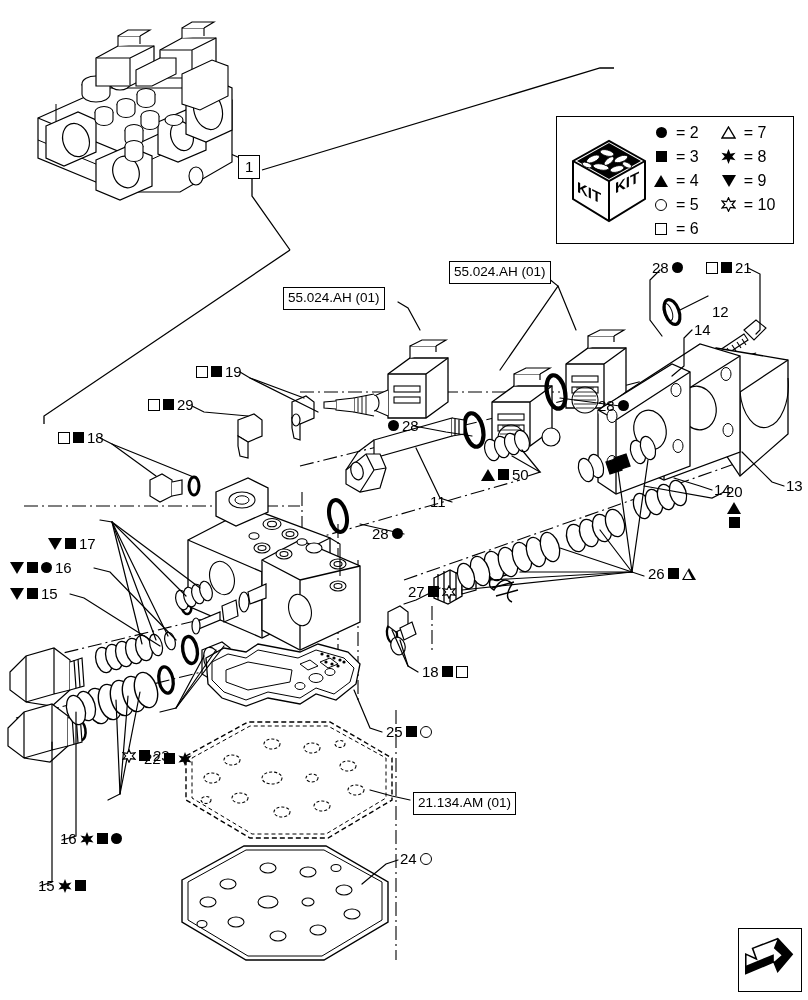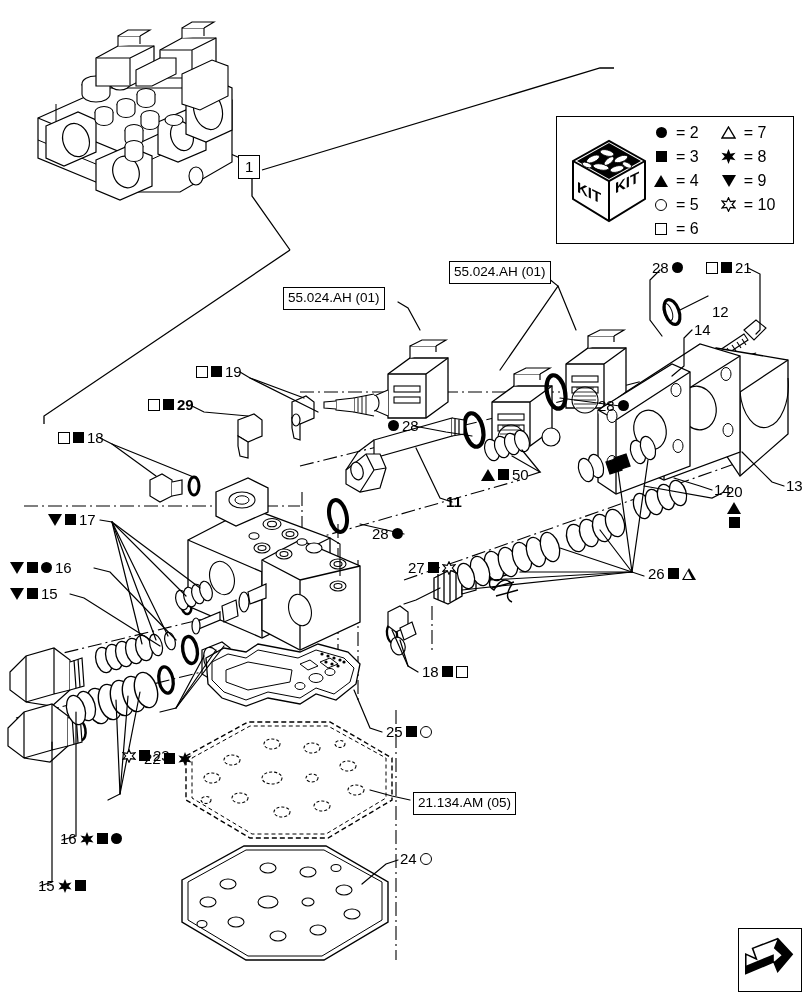--- a/index.html
+++ b/index.html
@@ -547,21 +547,21 @@
 
       <path d="M548,278 L558,286 L500,370"></path>
       <path d="M558,286 L576,330"></path>
     </g>
   </svg>
 
   <div class="idbox" style="left:238px;top:155px;">1</div>
 
   <div class="refbox" style="left:283px;top:287px;">55.024.AH (01)</div>
   <div class="refbox" style="left:449px;top:261px;">55.024.AH (01)</div>
-  <div class="refbox" style="left:413px;top:792px;">21.134.AM (05)</div>
+  <div class="refbox" style="left:413px;top:792px;">21.134.AM (01)</div>
 
   <div id="legend">
     <svg class="kit" viewBox="0 0 84 88">
       <path d="M6,26 L42,6 L78,26 L78,64 L42,86 L6,64 Z" fill="#fff" stroke="#000" stroke-width="2"></path>
       <path d="M6,26 L42,46 L78,26 M42,46 L42,86" fill="none" stroke="#000" stroke-width="2"></path>
 
       <path d="M10,26 L42,8 L74,26 L42,44 Z" fill="#000"></path>
       <g fill="#fff" stroke="#000" stroke-width="0.8">
         <ellipse cx="26" cy="24" rx="7" ry="3" transform="rotate(-25 26 24)"></ellipse>
         <ellipse cx="40" cy="18" rx="7" ry="3" transform="rotate(15 40 18)"></ellipse>
@@ -647,33 +647,33 @@
       </div>
     </div>
   </div>
 
   <div class="lbl" style="left:196px;top:364px;">
     <span class="sym hs"></span>
     <span class="sym fs"></span>
     <span class="num">19</span>
   </div>
 
-  <div class="lbl" style="left:148px;top:397px;font-weight:bold;">
+  <div class="lbl" style="left:148px;top:397px;">
     <span class="sym hs"></span>
     <span class="sym fs"></span>
     <span class="num">29</span>
   </div>
 
   <div class="lbl" style="left:58px;top:430px;">
     <span class="sym hs"></span>
     <span class="sym fs"></span>
     <span class="num">18</span>
   </div>
 
-  <div class="lbl" style="left:48px;top:512px;">
+  <div class="lbl" style="left:48px;top:536px;">
     <span class="sym fd"></span>
     <span class="sym fs"></span>
     <span class="num">17</span>
   </div>
 
   <div class="lbl" style="left:10px;top:560px;">
     <span class="sym fd"></span>
     <span class="sym fs"></span>
     <span class="sym fc"></span>
     <span class="num">16</span>
@@ -767,37 +767,37 @@
   <div class="lbl" style="left:714px;top:482px;">
     <span class="num">14</span>
   </div>
 
   <div class="lbl" style="left:726px;top:484px;flex-direction:column;">
     <span class="num">20</span>
     <span class="sym ft"></span>
     <span class="sym fs"></span>
   </div>
 
-  <div class="lbl" style="left:446px;top:494px;font-weight:bold;">
+  <div class="lbl" style="left:430px;top:494px;">
     <span class="num">11</span>
   </div>
 
   <div class="lbl" style="left:481px;top:467px;">
     <span class="sym ft"></span>
     <span class="sym fs"></span>
     <span class="num">50</span>
   </div>
 
   <div class="lbl" style="left:648px;top:566px;">
     <span class="num">26</span>
     <span class="sym fs"></span>
     <span class="sym ht"></span>
   </div>
 
-  <div class="lbl" style="left:408px;top:560px;">
+  <div class="lbl" style="left:408px;top:584px;">
     <span class="num">27</span>
     <span class="sym fs"></span>
     <span class="sym hstar">
       <svg width="14" height="14" viewBox="0 0 16 16">
           <path d="M8,0.8 L10,5 L15,4.2 L11.8,8 L15,11.8 L10,11 L8,15.2 L6,11 L1,11.8 L4.2,8 L1,4.2 L6,5 Z" fill="#fff" stroke="#000" stroke-width="1.3"></path>
         </svg>
     </span>
   </div>
 
   <div class="lbl" style="left:422px;top:664px;">

